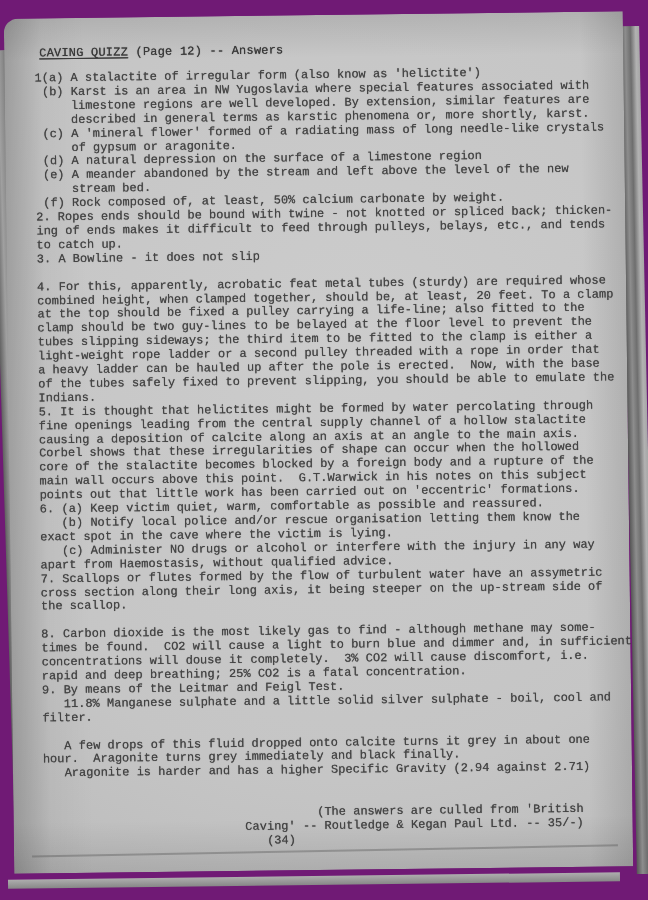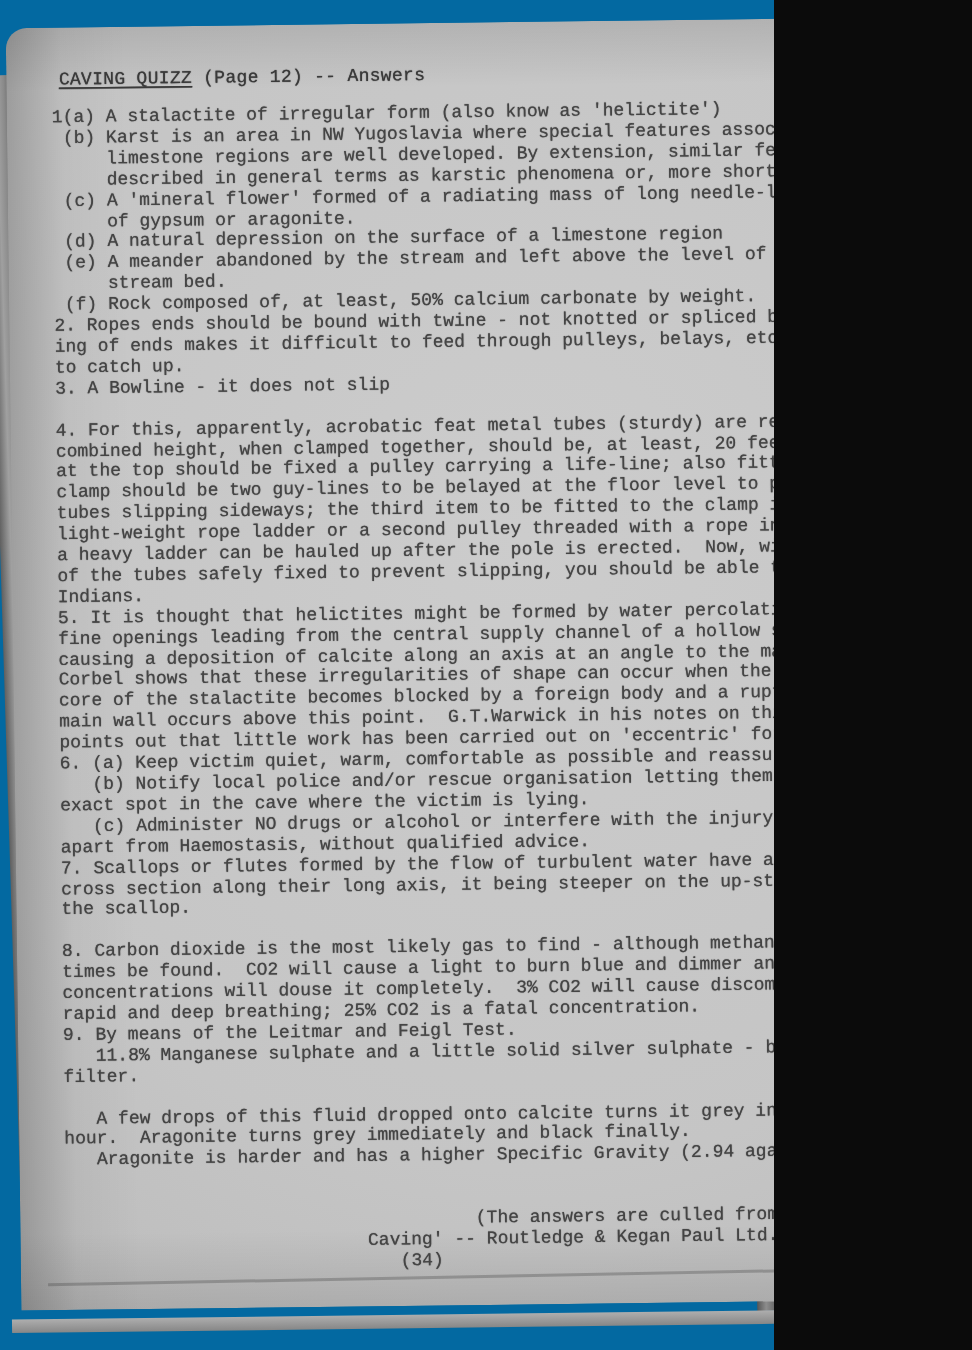--- a/index.html
+++ b/index.html
@@ -4,22 +4,22 @@
 <style>
   html, body {
     margin: 0; padding: 0;
     width: 648px; height: 900px;
     overflow: hidden;
     background: #0b0b0b;
     font-family: "Liberation Mono", "DejaVu Sans Mono", monospace;
   }
   .photo {
     position: relative;
-    width: 516px; height: 900px;
-    background: #0369a1;
+    width: 648px; height: 900px;
+    background: #701a75;
     overflow: hidden;
   }
   
   .stack-edge {
     position: absolute;
     left: 3px; top: 50px;
     width: 16px; height: 818px;
     background: linear-gradient(to right, #5f5f5f, #a0a0a0 45%, #8a8a8a 75%, #6d6d6d);
     transform: rotate(-1.8deg);
   }

